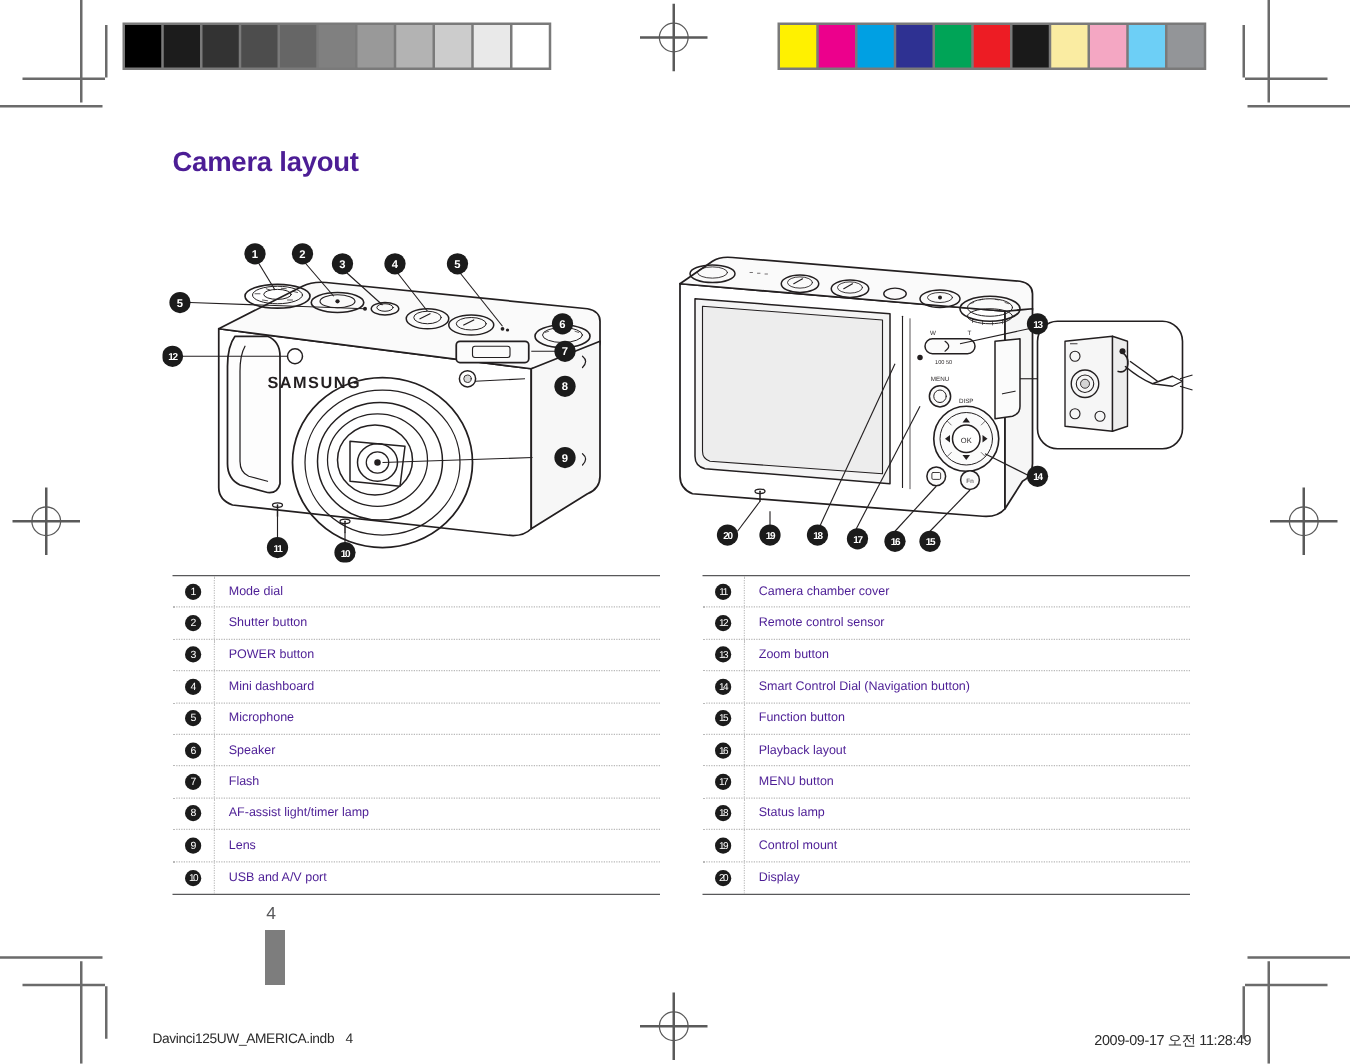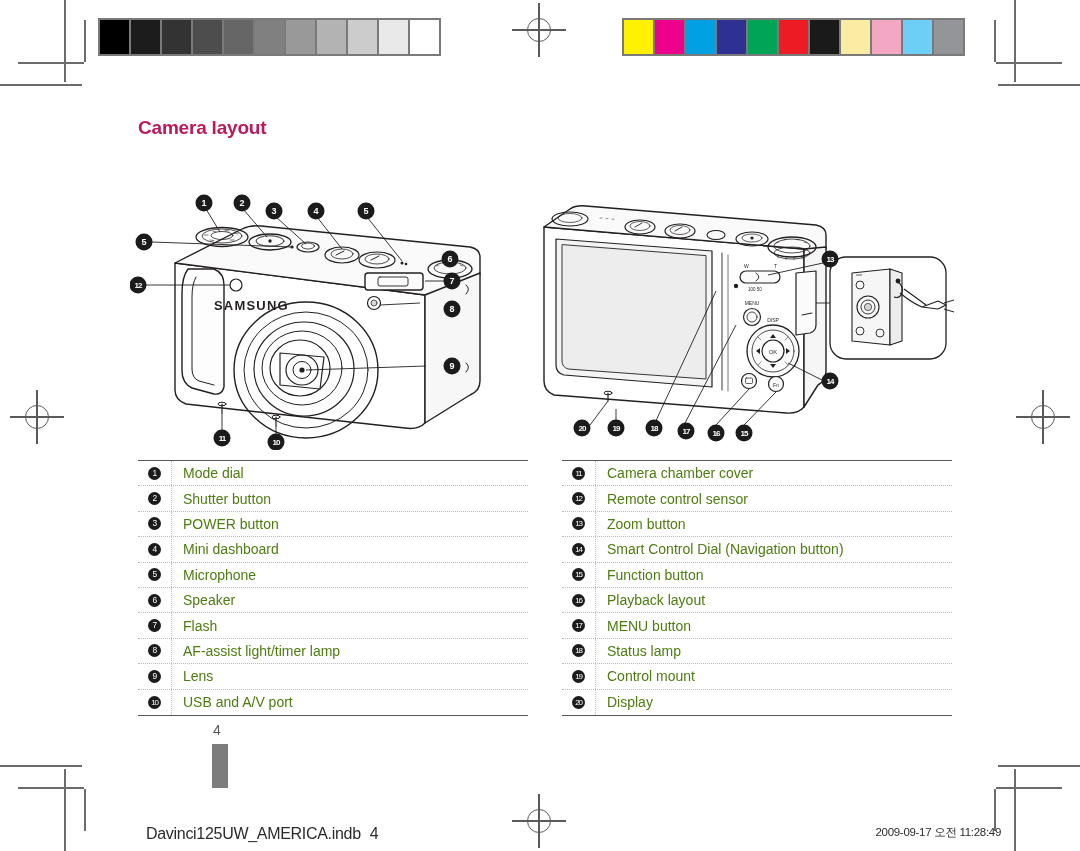--- a/index.html
+++ b/index.html
@@ -52,23 +52,23 @@
   .colorbar .swatch {
     width: 29px;
     height: 34px;
   }
 
   
   .page-title {
     position: absolute;
     left: 138px;
     top: 117px;
-    font-size: 19px;
+    font-size: 22px;
     font-weight: bold;
-    color: #be185d;
+    color: #4c1d95;
     letter-spacing: -0.2px;
   }
 
   
   .figure-area {
     position: absolute;
     left: 130px;
     top: 185px;
     width: 830px;
     height: 265px;
@@ -114,22 +114,22 @@
     line-height: 13px;
     text-align: center;
     font-family: "Liberation Sans", sans-serif;
     letter-spacing: -0.6px;
     display: block;
   }
   .numcircle.wide { letter-spacing: -1.1px; font-size: 8px; }
 
   .legend-label {
     padding-left: 11px;
-    font-size: 14px;
-    color: #4d7c0f;
+    font-size: 10px;
+    color: #4c1d95;
     white-space: nowrap;
   }
 
   
   .page-num {
     position: absolute;
     left: 213px;
     top: 722px;
     font-size: 14px;
     color: #58585a;
@@ -141,25 +141,24 @@
     width: 16px;
     height: 44px;
     background: #7d7d7d;
   }
 
   
   .footer-left {
     position: absolute;
     left: 122px;
     top: 825px;
-    font-size: 16px;
+    font-size: 11px;
     color: #2b2b2b;
     font-family: "Liberation Sans", sans-serif;
     letter-spacing: -0.3px;
-    margin-left: 24px;
   }
   .footer-right {
     position: absolute;
     right: 79px;
     top: 825px;
     font-size: 11.5px;
     color: #2b2b2b;
     letter-spacing: -0.3px;
   }
   .footer-page {

